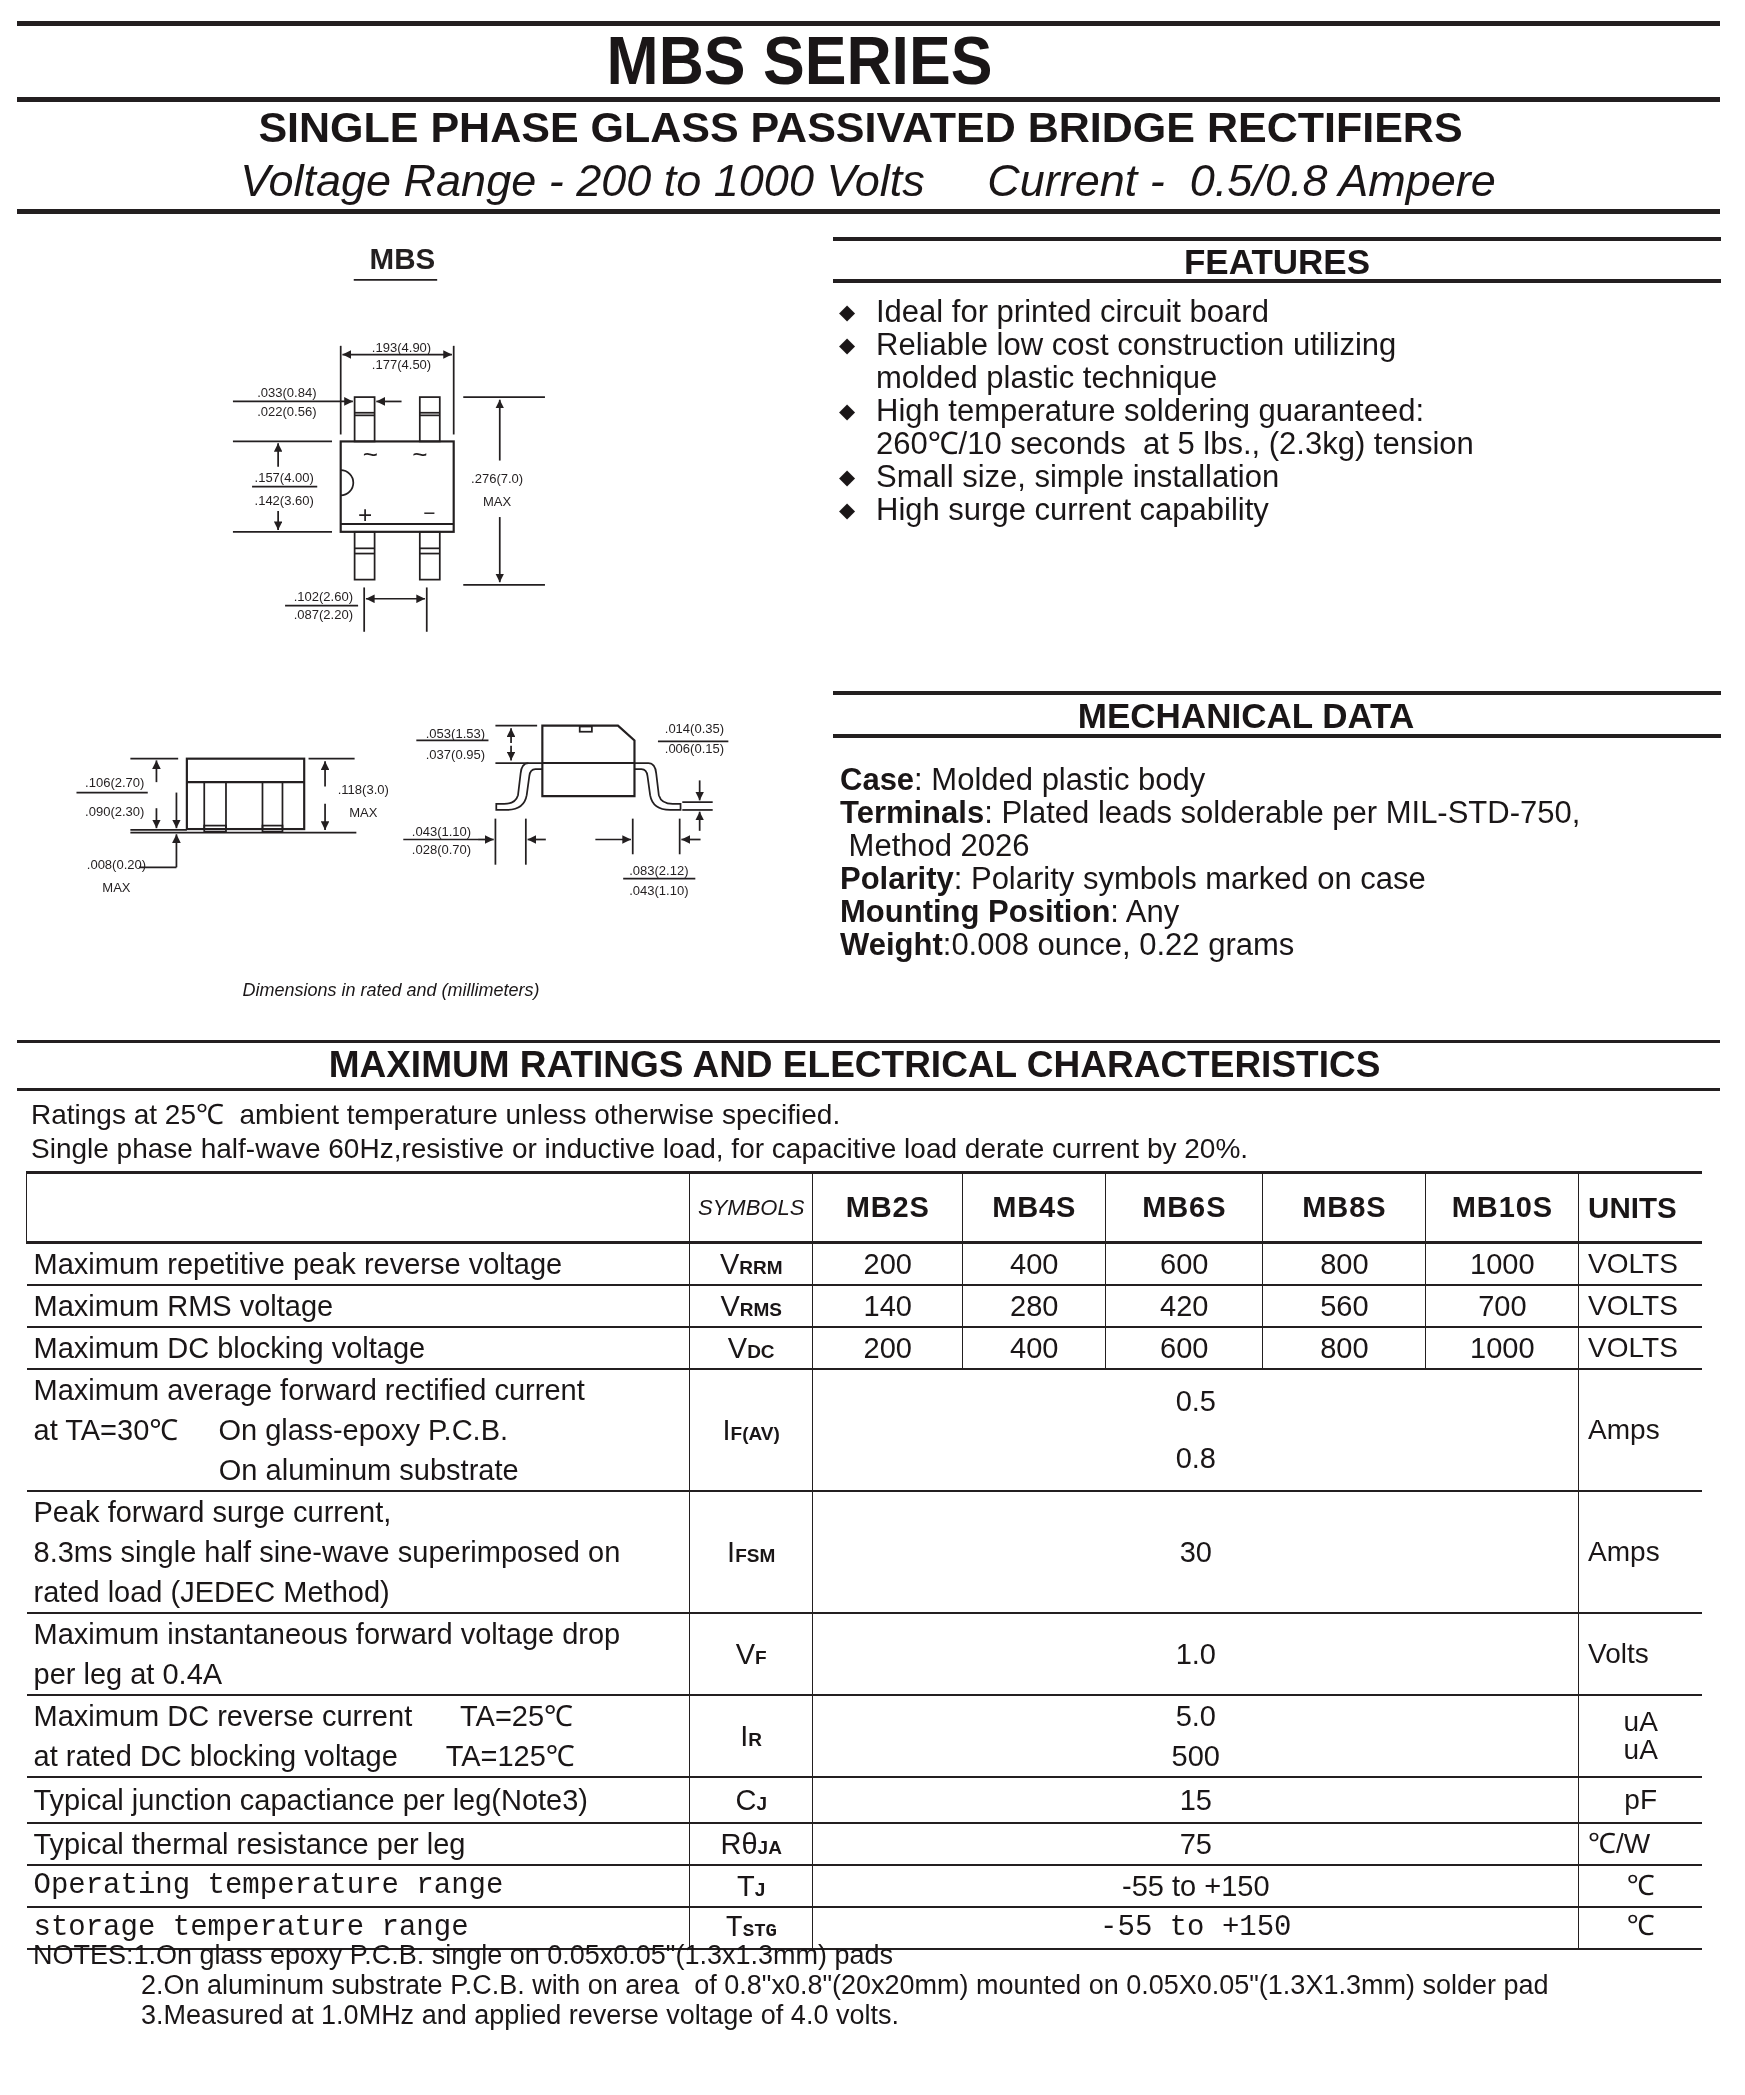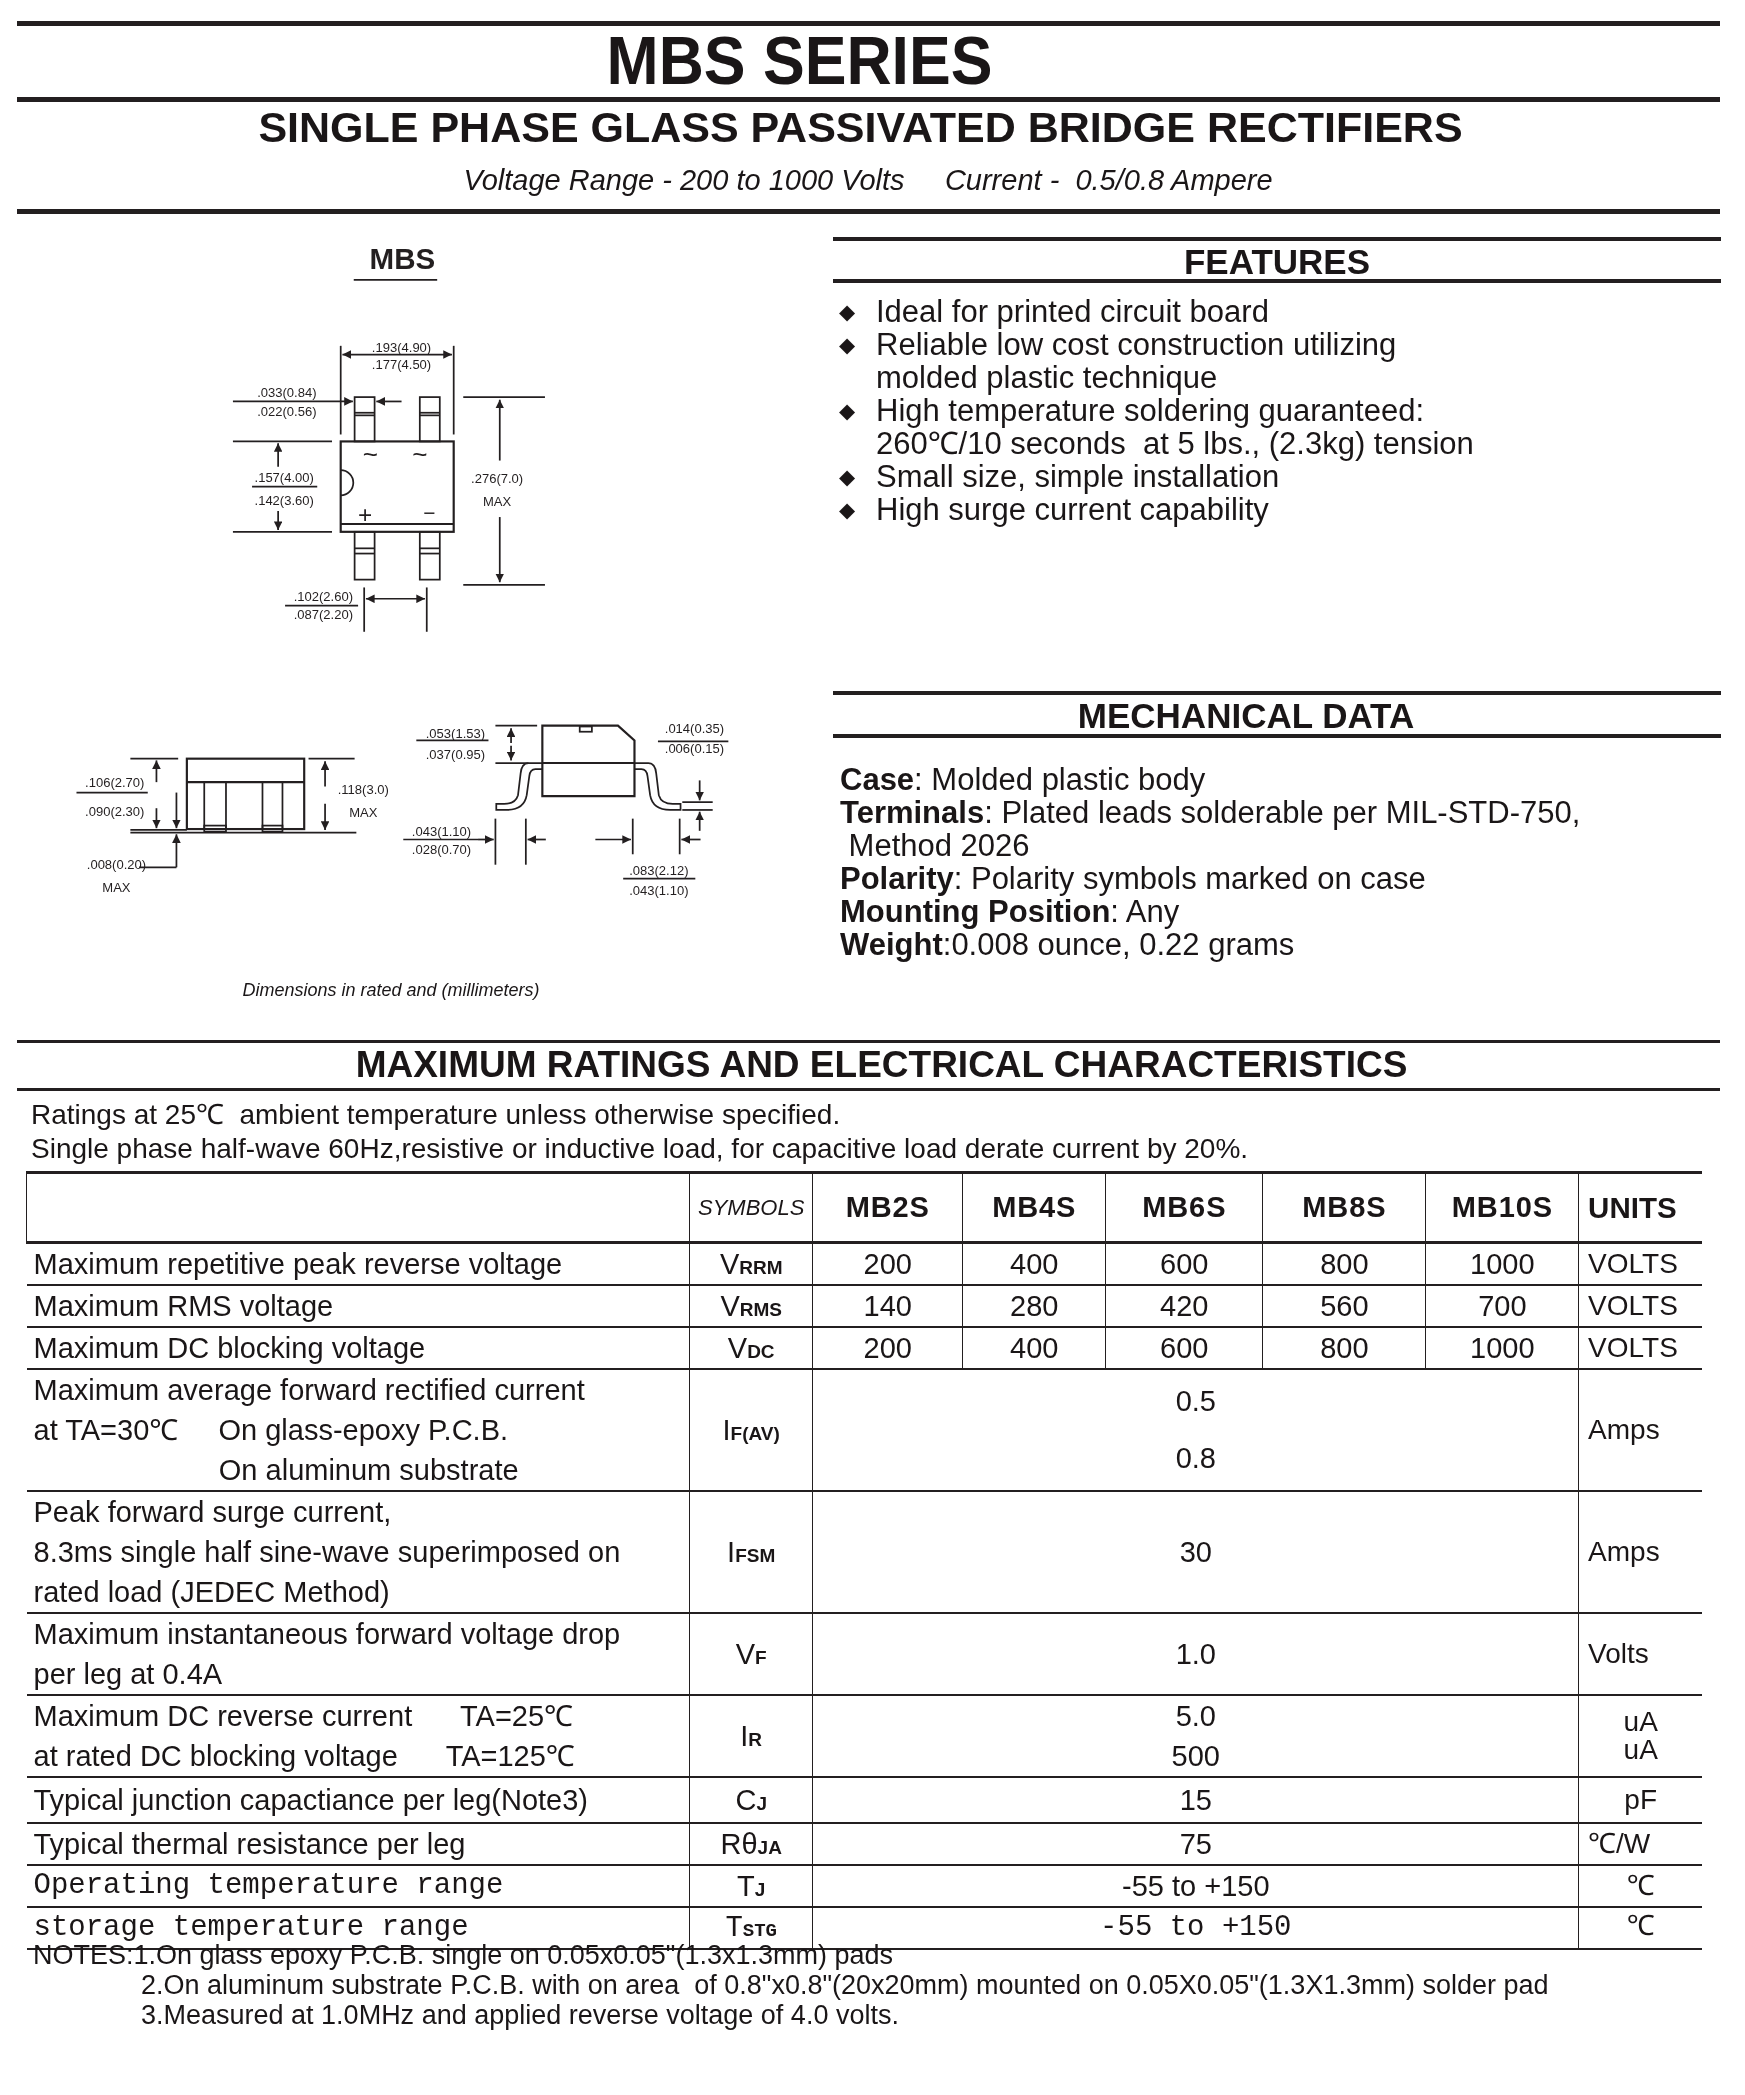--- a/index.html
+++ b/index.html
@@ -3,39 +3,39 @@
 <meta charset="utf-8">
 <style>
   html, body { margin: 0; padding: 0; background: #ffffff; }
   body { width: 1746px; height: 2095px; position: relative; overflow: hidden; color: #1a1617; font-family: "Liberation Sans", sans-serif; }
   .abs { position: absolute; }
   .rule { position: absolute; background: #231f20; }
 
   
   #title { left: 0; width: 1599px; top: 24px; text-align: center; font-size: 68px; font-weight: bold; line-height: 73px; transform: scaleX(0.92); }
   #subtitle { left: 9px; width: 1703px; top: 101px; text-align: center; font-size: 43px; font-weight: bold; line-height: 52px; }
-  #range { left: 16.5px; width: 1703px; top: 156px; text-align: center; font-size: 29px; font-style: italic; line-height: 49px; white-space: pre; }
+  #range { left: 16.5px; width: 1703px; top: 156px; text-align: center; font-size: 45px; font-style: italic; line-height: 49px; white-space: pre; }
 
   
   #drawing { left: 0; top: 217px; width: 817px; height: 800px; }
   #drawing text { font-family: "Liberation Sans", sans-serif; fill: #231f20; }
 
   
   .panel-head { position: absolute; text-align: center; font-weight: bold; font-size: 35px; line-height: 40px; }
   .feature-list { position: absolute; left: 839px; top: 295px; font-size: 31px; line-height: 33px; }
   .feature-item { display: flex; }
   .feature-item .bullet { width: 37px; font-size: 21px; line-height: 33px; flex: 0 0 37px; }
   .feature-item .lines div { white-space: pre; }
 
   .mech-list { position: absolute; left: 840px; top: 763px; font-size: 31px; line-height: 33px; }
   .mech-item { white-space: pre; }
   .mech-item b { font-weight: bold; }
 
   
-  #ratings-title { left: 30px; width: 1703px; top: 1043px; text-align: center; font-size: 37px; font-weight: bold; line-height: 43px; }
+  #ratings-title { left: 3px; width: 1703px; top: 1043px; text-align: center; font-size: 37px; font-weight: bold; line-height: 43px; }
   .intro { position: absolute; left: 31px; font-size: 28px; line-height: 33px; white-space: pre; }
 
   table#specs { position: absolute; left: 26px; top: 1171px; width: 1676px; border-collapse: collapse; table-layout: fixed; font-size: 29px; }
   #specs td, #specs th { border-left: 1.7px solid #231f20; padding: 0; vertical-align: middle; }
   #specs tr { border-bottom: 2.6px solid #231f20; }
   #specs tr.head-row { border-top: 3.5px solid #231f20; border-bottom: 3.5px solid #231f20; }
   #specs td.label-cell { border-left: none; padding-left: 7px; line-height: 40px; }
   #specs .sym { text-align: center; font-size: 29px; }
   #specs .sym-head { text-align: center; font-style: italic; font-size: 22px; font-weight: normal; }
   #specs .dev-head { text-align: center; font-size: 29px; font-weight: bold; letter-spacing: 0.9px; }

